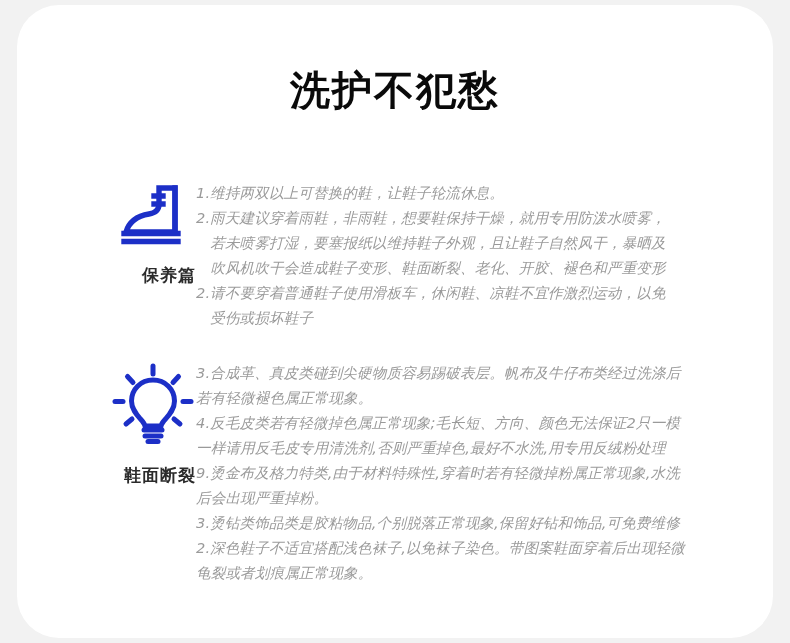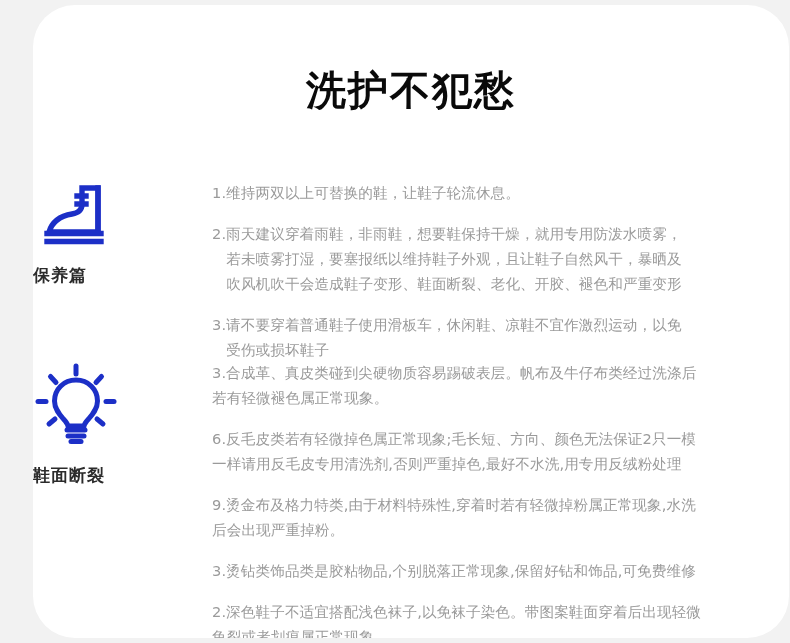--- a/index.html
+++ b/index.html
@@ -14,21 +14,21 @@
     overflow: hidden;
   }
   .page {
     position: relative;
     width: 790px;
     height: 643px;
     background: #f2f2f2;
   }
   .card {
     position: absolute;
-    left: 33px;
+    left: 17px;
     top: 5px;
     width: 756px;
     height: 633px;
     background: #ffffff;
     border-radius: 42px;
     box-sizing: border-box;
     overflow: hidden;
   }
   .title {
     position: absolute;
@@ -50,21 +50,21 @@
     align-items: flex-start;
   }
   .sec-maintenance { left: 0px; top: 175px; width: 756px; }
   .sec-tips        { left: 0px; top: 355px; width: 756px; }
 
   .icon-col {
     width: 179px;
     flex: 0 0 179px;
     display: flex;
     flex-direction: column;
-    align-items: flex-start;
+    align-items: flex-end;
   }
   .icon-box {
     width: 86px;
     height: 72px;
     display: flex;
     align-items: center;
     justify-content: center;
   }
   .icon-box.bulb { height: 92px; }
   .icon-label {
@@ -72,31 +72,32 @@
     font-size: 17px;
     font-weight: bold;
     color: #2b2b2b;
     letter-spacing: 1px;
     white-space: nowrap;
   }
 
   .text-col {
     flex: 1 1 auto;
     padding-right: 16px;
+    font-style: italic;
   }
   .para {
     color: #9a9a9a;
     font-size: 14.6px;
     line-height: 25px;
     letter-spacing: 0.1px;
     white-space: pre-wrap;
     word-break: break-all;
     font-family: "DejaVu Sans", "Liberation Sans", sans-serif;
   }
-  .para + .para { margin-top: 16px; }
+  .para + .para { margin-top: 0; }
 
   svg { display: block; }
 </style>
 </head>
 <body>
 
 <div class="page">
   <div class="card">
 
     <div class="title">洗护不犯愁</div>
@@ -120,21 +121,21 @@
             </g>
           </svg>
         </div>
         <div class="icon-label">保养篇</div>
       </div>
       <div class="text-col">
         <div class="para">1.维持两双以上可替换的鞋，让鞋子轮流休息。</div>
         <div class="para">2.雨天建议穿着雨鞋，非雨鞋，想要鞋保持干燥，就用专用防泼水喷雾，
    若未喷雾打湿，要塞报纸以维持鞋子外观，且让鞋子自然风干，暴晒及
    吹风机吹干会造成鞋子变形、鞋面断裂、老化、开胶、褪色和严重变形</div>
-        <div class="para">3.请不要穿着普通鞋子使用滑板车，休闲鞋、凉鞋不宜作激烈运动，以免
+        <div class="para">2.请不要穿着普通鞋子使用滑板车，休闲鞋、凉鞋不宜作激烈运动，以免
    受伤或损坏鞋子</div>
       </div>
     </div>
 
     <div class="section sec-tips">
       <div class="icon-col">
         <div class="icon-box bulb">
           <svg width="84" height="86" viewBox="0 0 84 86" aria-hidden="true">
             <g fill="none" stroke="#1c2fc7" stroke-width="5" stroke-linecap="round">
 
@@ -158,21 +159,21 @@
               <path d="M15 61 L21 56"></path>
               <path d="M69 61 L63 56"></path>
             </g>
           </svg>
         </div>
         <div class="icon-label">鞋面断裂</div>
       </div>
       <div class="text-col">
         <div class="para">3.合成革、真皮类碰到尖硬物质容易踢破表层。帆布及牛仔布类经过洗涤后
 若有轻微褪色属正常现象。</div>
-        <div class="para">6.反毛皮类若有轻微掉色属正常现象;毛长短、方向、颜色无法保证2只一模
+        <div class="para">4.反毛皮类若有轻微掉色属正常现象;毛长短、方向、颜色无法保证2只一模
 一样请用反毛皮专用清洗剂,否则严重掉色,最好不水洗,用专用反绒粉处理</div>
         <div class="para">9.烫金布及格力特类,由于材料特殊性,穿着时若有轻微掉粉属正常现象,水洗
 后会出现严重掉粉。</div>
         <div class="para">3.烫钻类饰品类是胶粘物品,个别脱落正常现象,保留好钻和饰品,可免费维修</div>
         <div class="para">2.深色鞋子不适宜搭配浅色袜子,以免袜子染色。带图案鞋面穿着后出现轻微
 龟裂或者划痕属正常现象。</div>
       </div>
     </div>
 
   </div>

